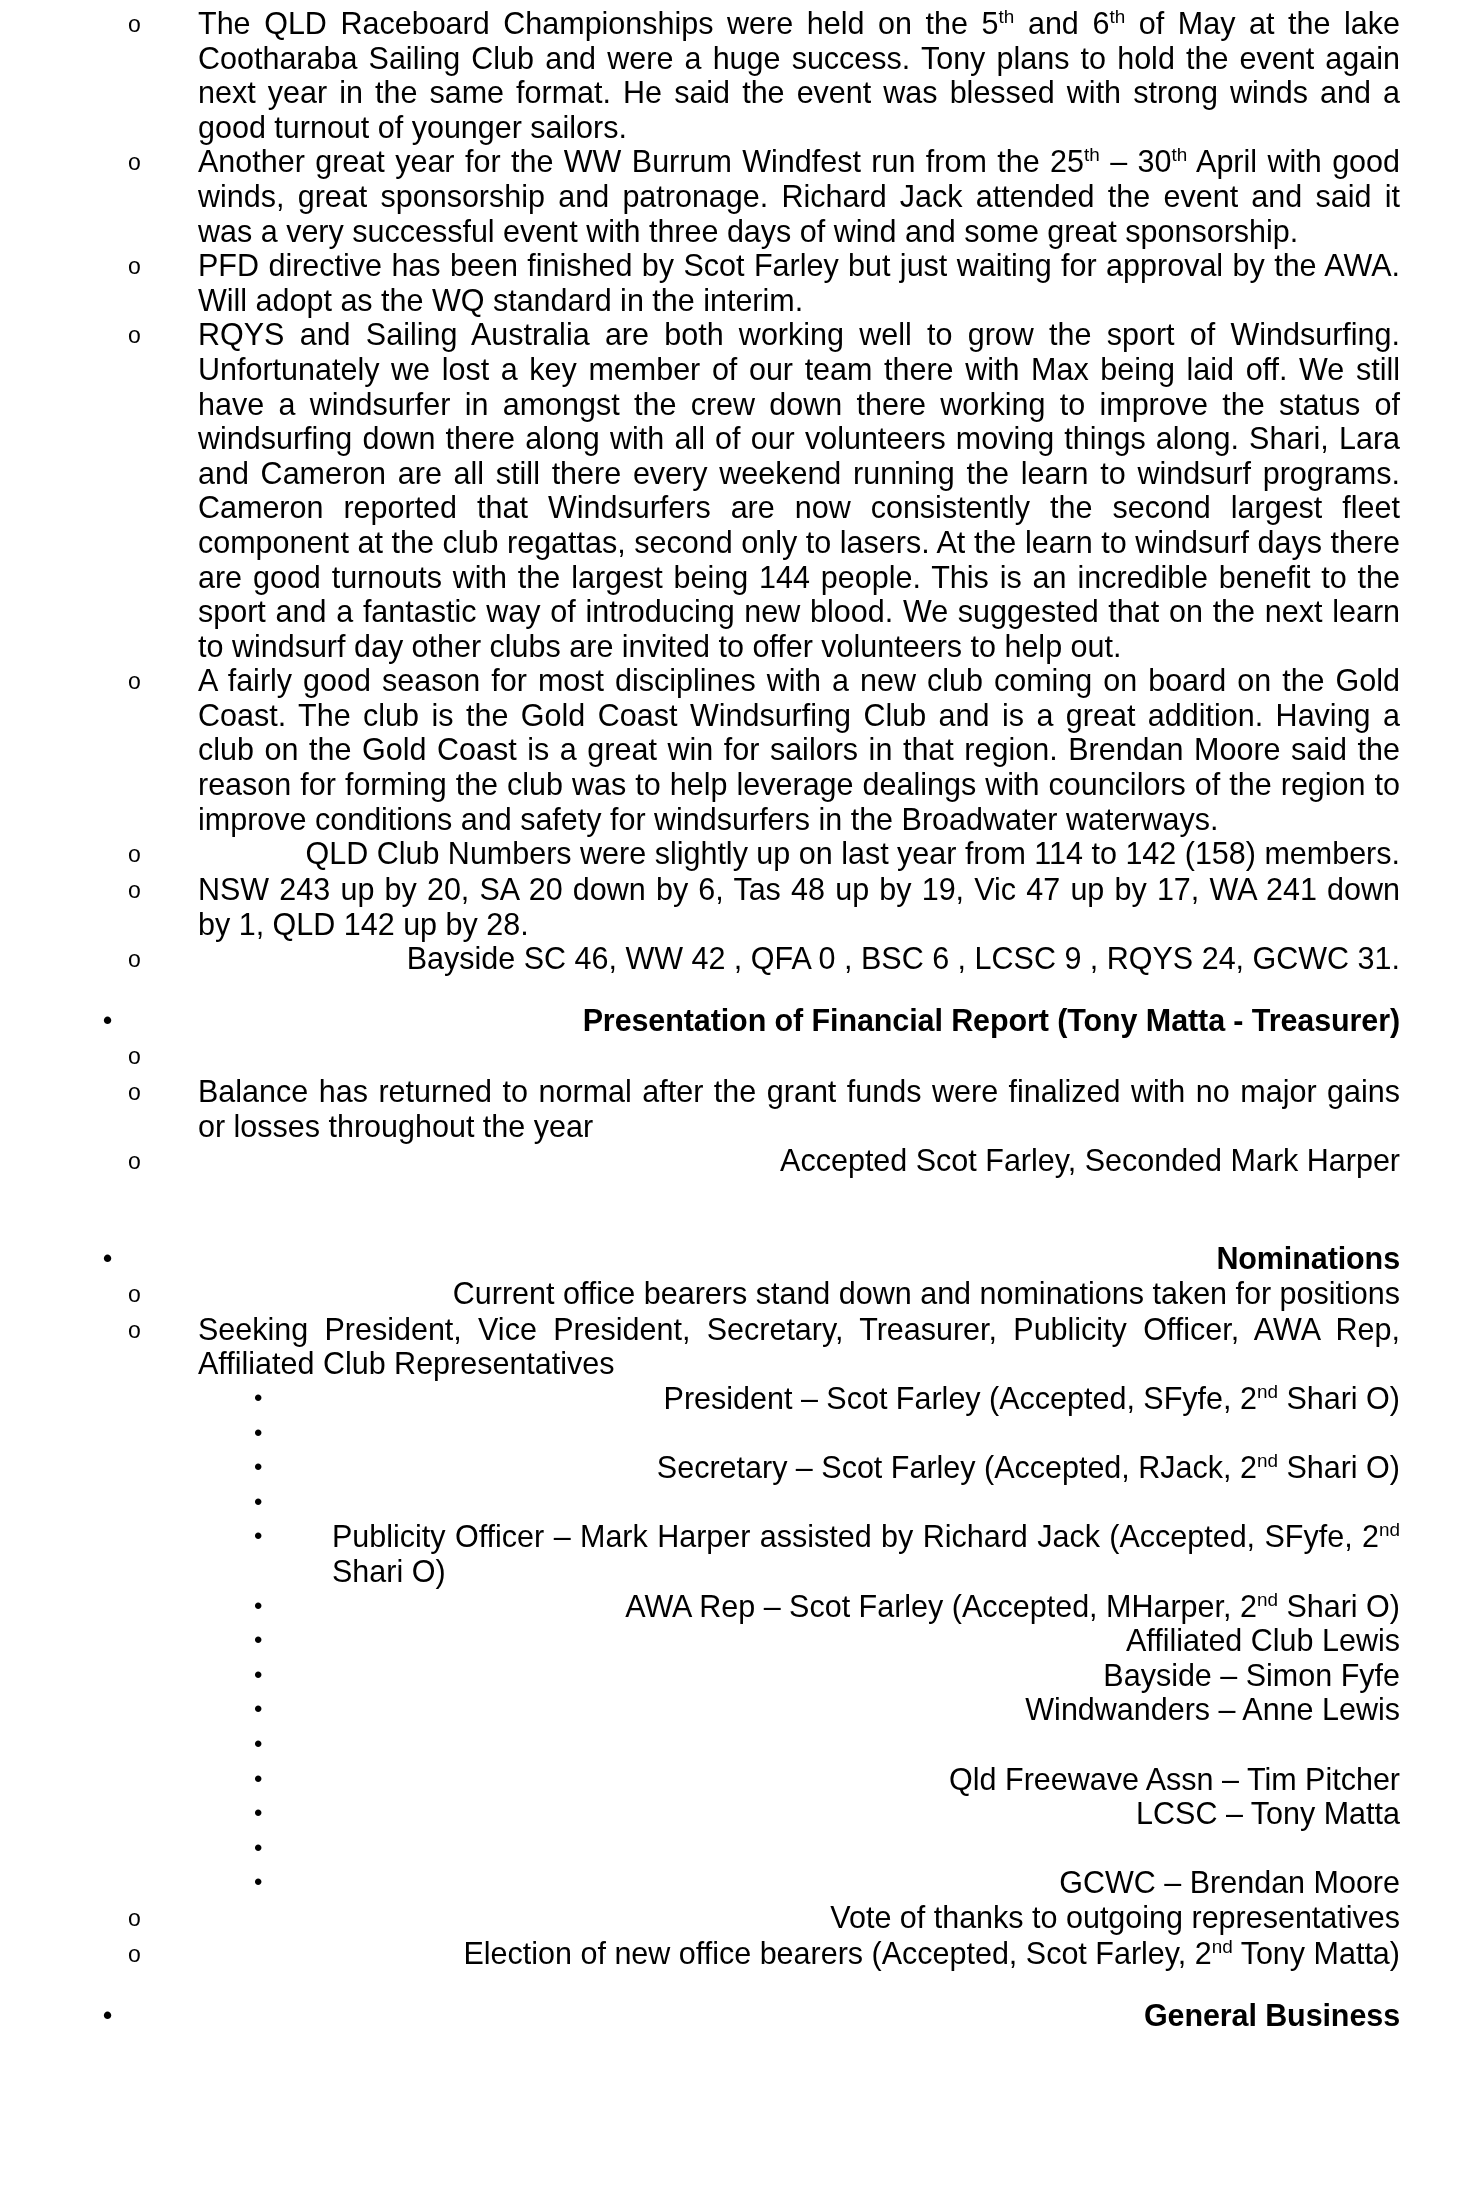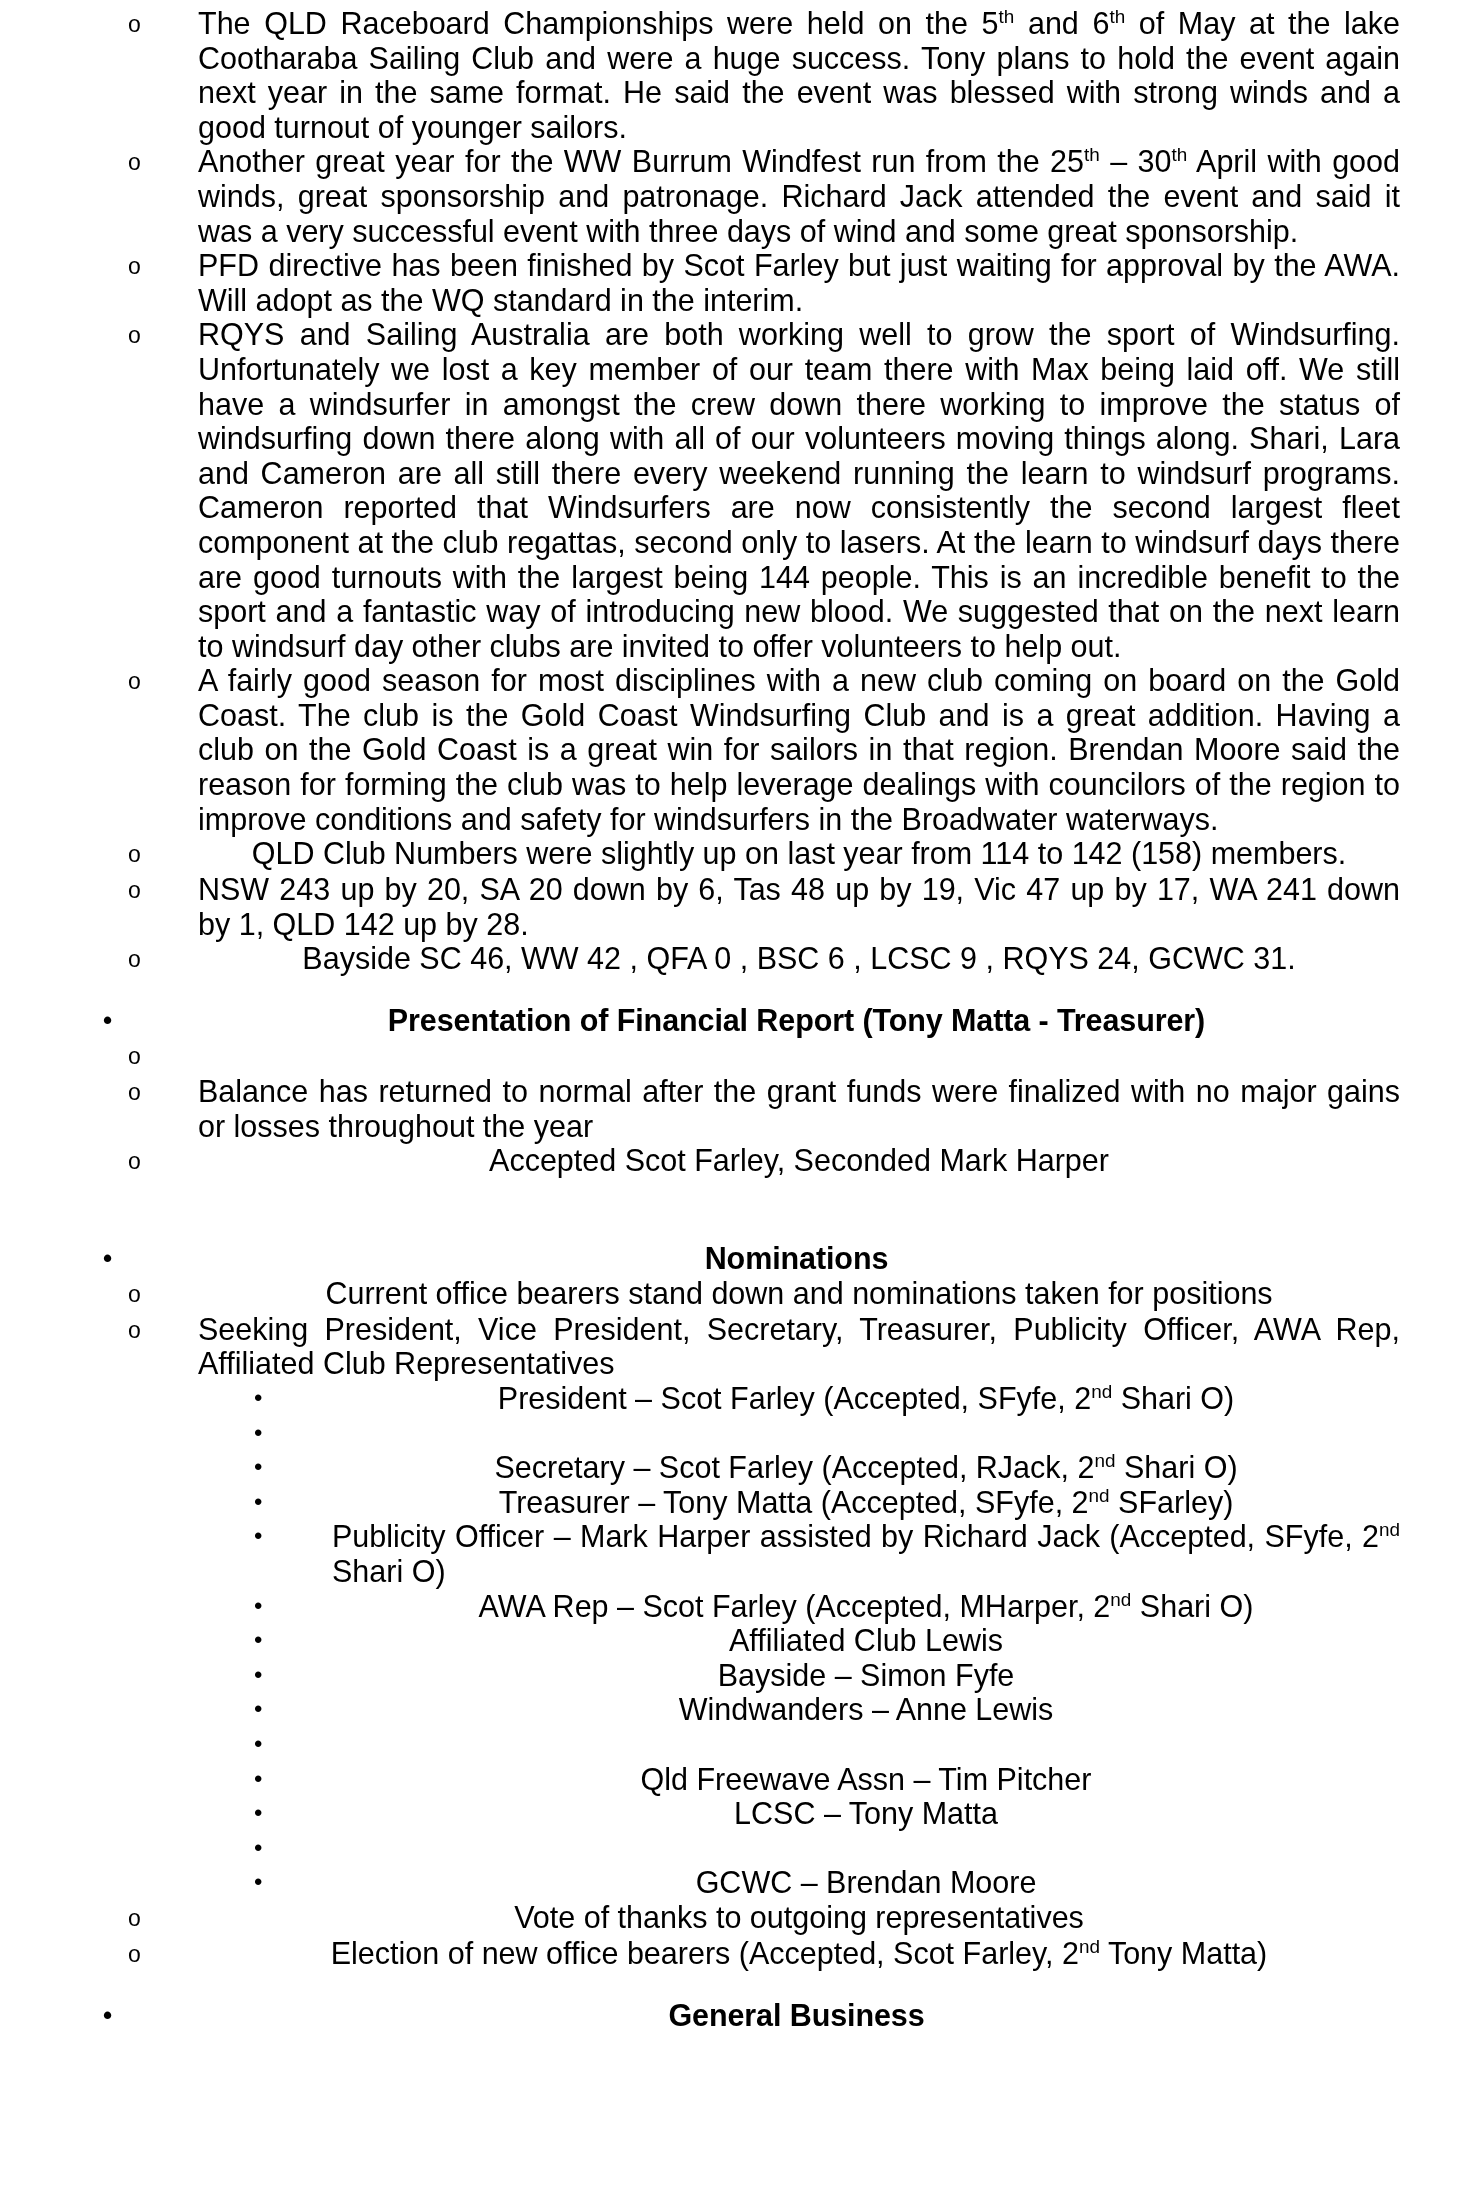--- a/index.html
+++ b/index.html
@@ -35,21 +35,21 @@
     text-align: left;
     line-height: 34.6px;
   }
   .content {
     flex: 1 1 auto;
     text-align: justify;
     text-justify: inter-word;
     hyphens: none;
   }
   .content.left {
-    text-align: center;
+    text-align: right;
   }
 
   
   .lvl1 > .marker {
     width: 57px;
     padding-left: 27px;
     font-size: 26px;
     font-weight: bold;
   }
   .lvl1 > .content {
@@ -159,21 +159,20 @@
       </div>
       <div class="row lvl3">
         <div class="marker">•</div>
       </div>
       <div class="row lvl3">
         <div class="marker">•</div>
         <div class="content left">Secretary – Scot Farley (Accepted, RJack, 2<sup>nd</sup> Shari O)</div>
       </div>
       <div class="row lvl3">
         <div class="marker">•</div>
-        <div class="content left">Treasurer – Tony Matta (Accepted, SFyfe, 2<sup>nd</sup> SFarley)</div>
       </div>
       <div class="row lvl3">
         <div class="marker">•</div>
         <div class="content">Publicity Officer – Mark Harper assisted by Richard Jack (Accepted, SFyfe, 2<sup>nd</sup> Shari O)</div>
       </div>
       <div class="row lvl3">
         <div class="marker">•</div>
         <div class="content left">AWA Rep – Scot Farley (Accepted, MHarper, 2<sup>nd</sup> Shari O)</div>
       </div>
       <div class="row lvl3">

